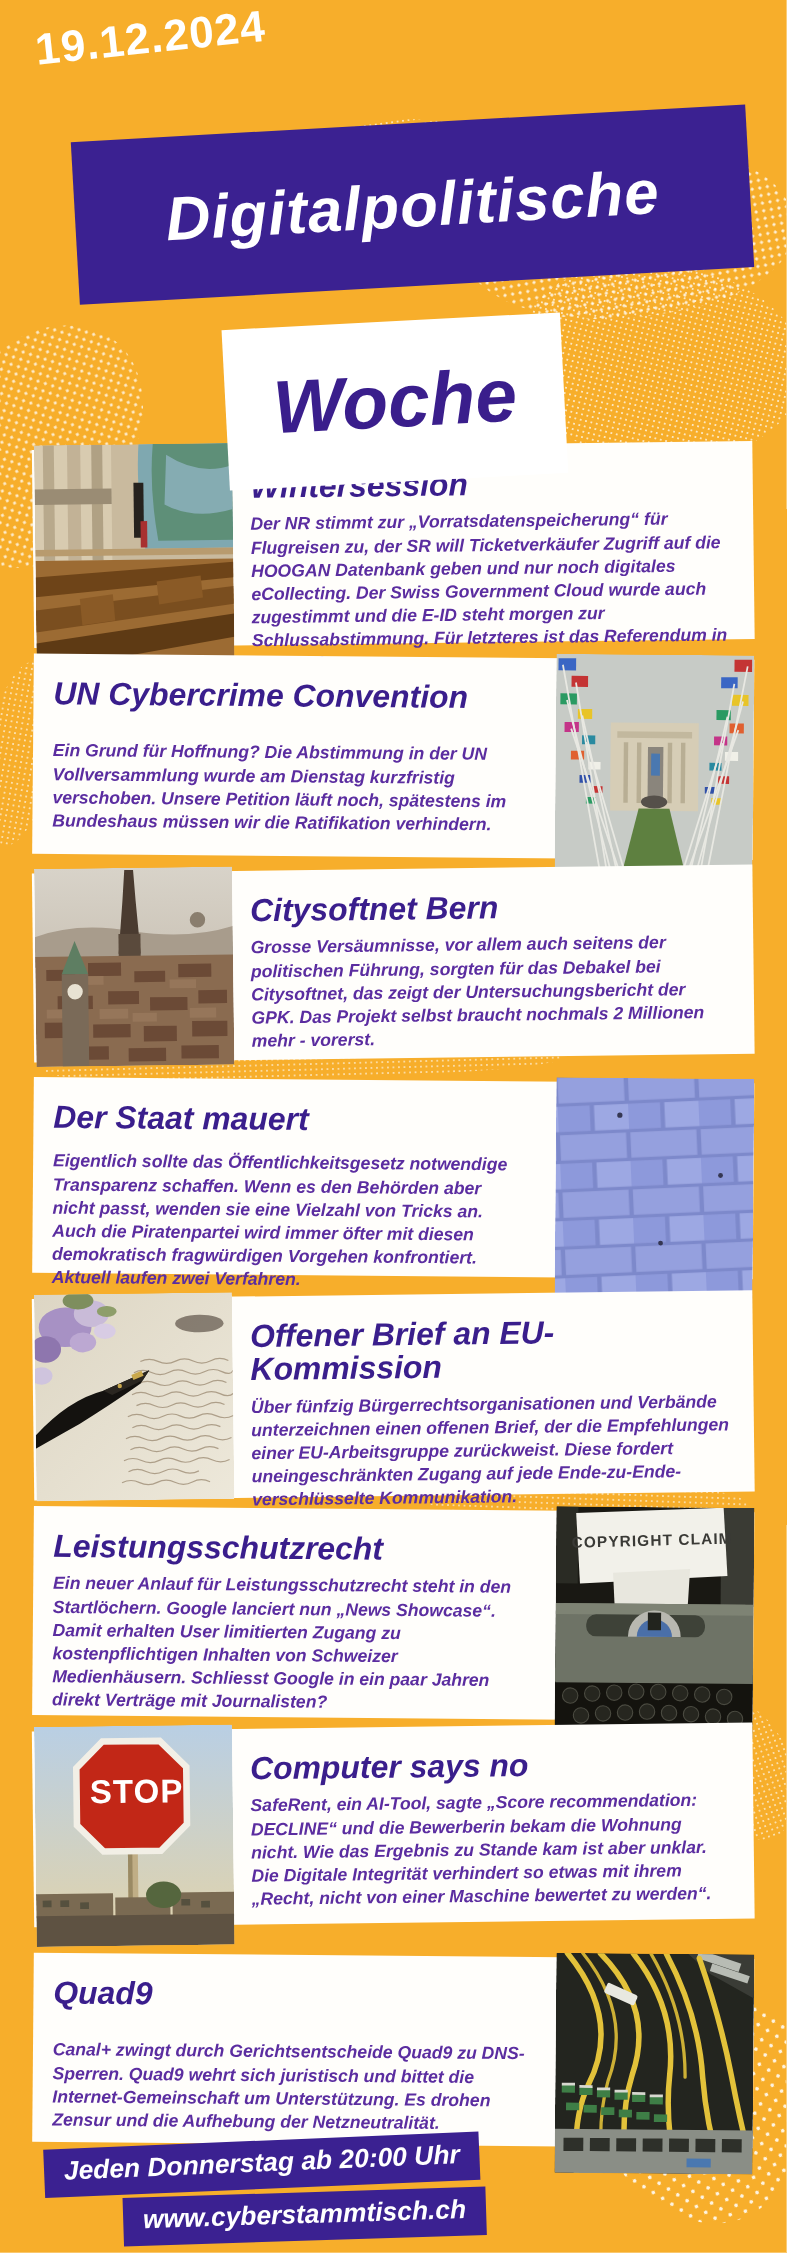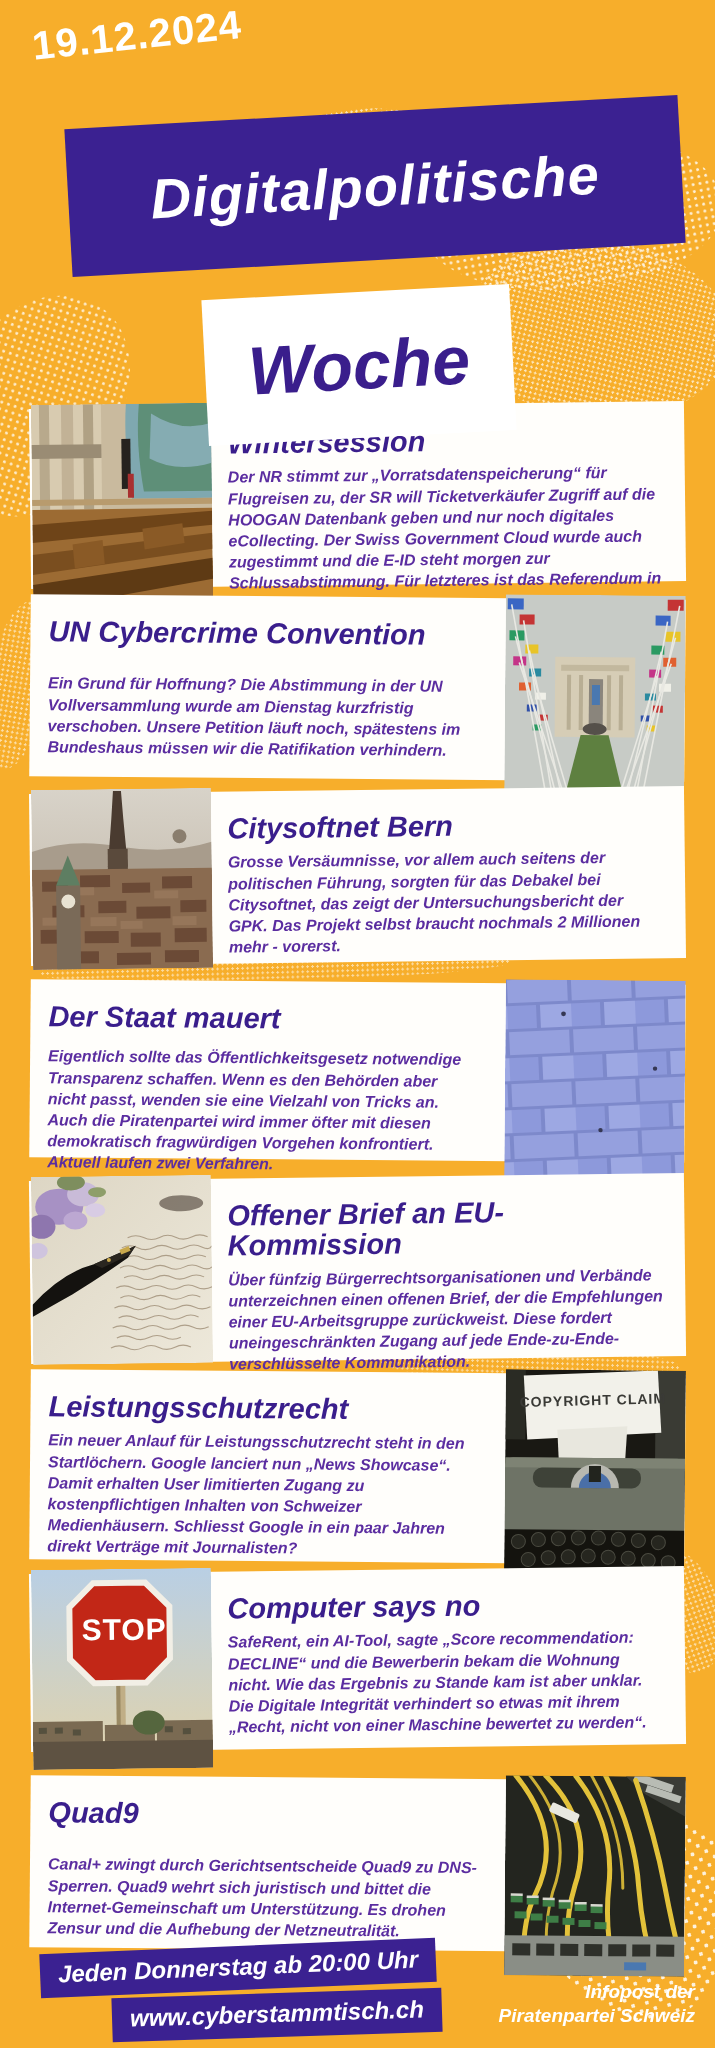--- a/index.html
+++ b/index.html
@@ -427,18 +427,14 @@
       </svg>
     </div>
     <div class="content">
       <h2 class="sec-title">Quad9</h2>
       <p class="sec-body mt-lg" style="width:432px;">Canal+ zwingt durch Gerichtsentscheide Quad9 zu DNS-Sperren. Quad9 wehrt sich juristisch und bittet die Internet-Gemeinschaft um Unterstützung. Es drohen Zensur und die Aufhebung der Netzneutralität.</p>
     </div>
   </div>
 
   <div class="foot-banner fb1">Jeden Donnerstag ab 20:00 Uhr</div>
   <div class="foot-banner fb2">www.cyberstammtisch.ch</div>
-  <div class="credit">
-    <div>Infopost der</div>
-    <div>Piratenpartei Schweiz</div>
-  </div>
 
 </div>
 
 </body></html>

